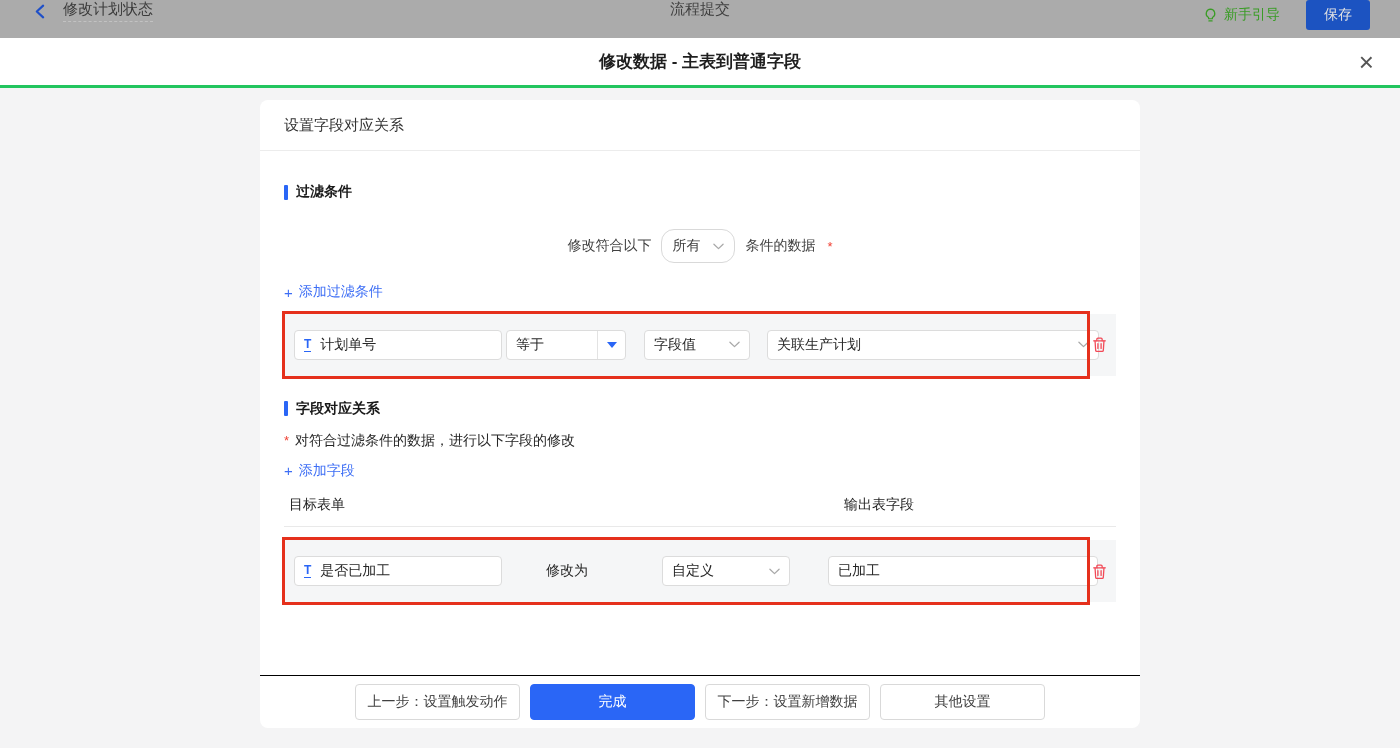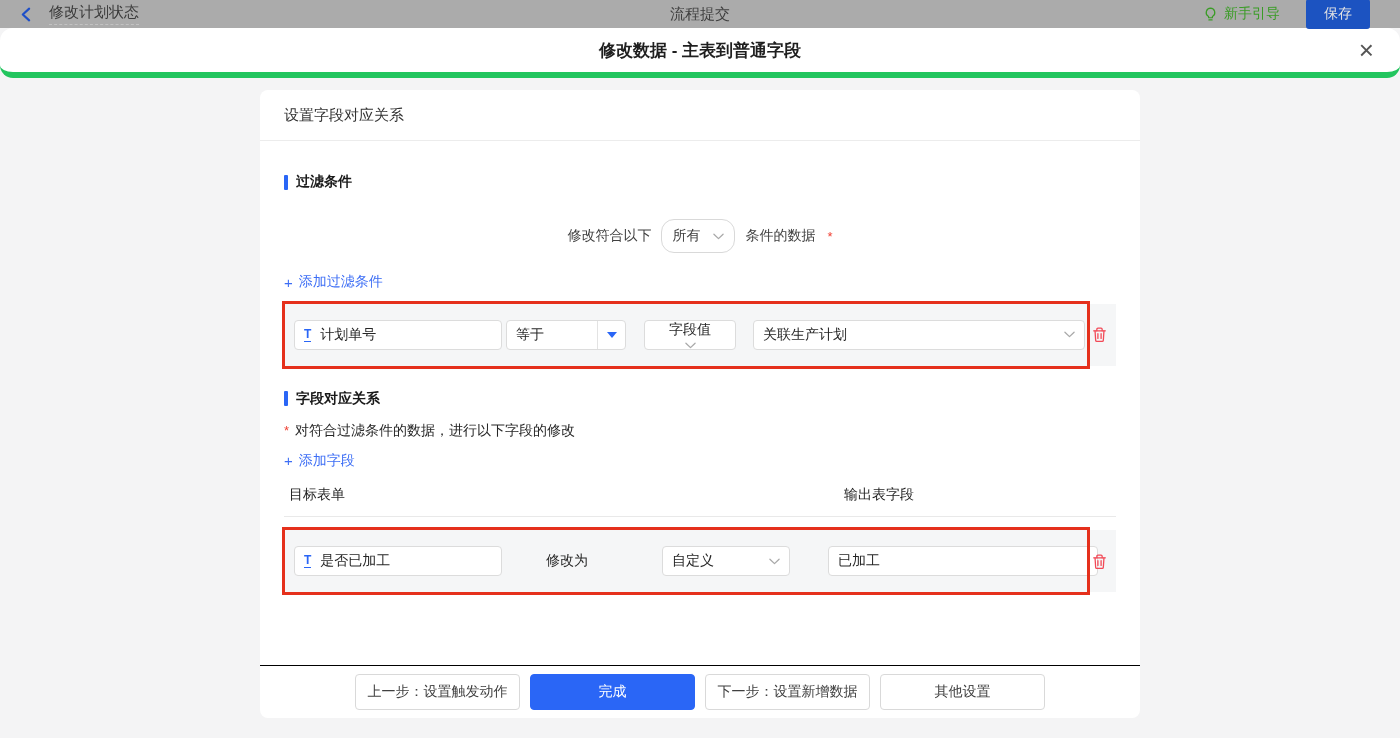--- a/index.html
+++ b/index.html
@@ -1,31 +1,31 @@
 <!DOCTYPE html>
 <html><head>
 <meta charset="utf-8">
 <style>
   * { margin:0; padding:0; box-sizing:border-box; }
   html,body { width:1400px; height:755px; font-family:"Liberation Sans","DejaVu Sans",sans-serif; background:#fff; overflow:hidden; }
   .app { width:1400px; height:755px; position:relative; }
 
   
-  .topbar { height:28px; background:#ababab; display:flex; align-items:center; padding:0 30px 0 18px; position:relative; }
+  .topbar { height:38px; background:#ababab; display:flex; align-items:flex-start; padding:0 30px 0 32px; position:relative; }
   .tb-left { display:flex; align-items:center; gap:14px; }
   .back-icon { display:flex; align-items:center; cursor:pointer; }
   .tb-title { font-size:15px; color:#3b3b3b; padding-bottom:2px; border-bottom:1px dashed #c2c2c2; cursor:pointer; }
   .tb-center { position:absolute; left:0; right:0; text-align:center; font-size:15px; color:#3f3f3f; pointer-events:none;font-family:Liberation Serif, serif; }
   .tb-right { margin-left:auto; display:flex; align-items:center; gap:26px; position:relative; z-index:1; }
   .guide { display:flex; align-items:center; gap:6px; color:#3a9c26; font-size:14px; cursor:pointer; }
   .save-btn { width:64px; height:30px; background:#1c53c1; color:#e3e3e3; border:none; border-radius:3px; font-size:14px; cursor:pointer; font-family:inherit; }
 
   
   .modal { height:710px; display:flex; flex-direction:column; background:#f4f4f5; }
-  .modal-header { height:50px; background:#fff; border-bottom:6px solid #22c55e; display:flex; align-items:center; justify-content:center; position:relative; flex:0 0 auto;border-radius:13px; }
+  .modal-header { height:50px; background:#fff; border-bottom:3px solid #22c55e; display:flex; align-items:center; justify-content:center; position:relative; flex:0 0 auto; }
   .modal-title { font-size:17px; font-weight:bold; color:#1f1f1f; }
   .close { position:absolute; right:26px; top:50%; transform:translateY(-50%); font-size:26px; line-height:1; color:#555; cursor:pointer; }
 
   .modal-body { flex:1; }
   .panel { width:880px; height:628px; margin:12px auto 0; background:#fff; border-radius:8px; display:flex; flex-direction:column; }
   .panel-header { flex:0 0 50px; line-height:50px; padding:0 24px; font-size:15px; color:#333; border-bottom:1px solid #ececec; }
   .panel-content { flex:1; padding:0 24px; overflow:hidden; }
 
   .sec-title { display:flex; align-items:center; gap:8px; font-size:14px; font-weight:bold; color:#1a1a1a;text-align:right; }
   .sec-bar { width:4px; height:15px; background:#2a66f6; border-radius:1px; }
@@ -44,21 +44,21 @@
 
   .f-input { width:208px; height:30px; background:#fff; border:1px solid #dcdcdc; border-radius:4px; display:flex; align-items:center; gap:9px; padding:0 9px; font-size:14px; color:#262626; cursor:pointer; }
   .t-icon { color:#2a66f6; font-weight:bold; font-size:12px; line-height:1; border-bottom:1.5px solid #2a66f6; padding-bottom:1px; }
 
   .op-select { width:120px; height:30px; margin-left:4px; background:#fff; border:1px solid #dcdcdc; border-radius:4px; display:flex; align-items:stretch; cursor:pointer; }
   .op-text { flex:1; font-size:14px; color:#262626; display:flex; align-items:center; padding:0 9px; }
   .op-caret { width:28px; border-left:1px solid #e3e3e3; display:flex; align-items:center; justify-content:center; }
   .caret-down { width:0; height:0; border-left:5px solid transparent; border-right:5px solid transparent; border-top:6px solid #2a66f6; }
 
   .dd { height:30px; background:#fff; border:1px solid #dcdcdc; border-radius:4px; display:flex; align-items:center; justify-content:space-between; padding:0 9px; font-size:14px; color:#262626; cursor:pointer; }
-  .dd-vtype { width:92px; margin-left:18px;flex-direction:column; }
+  .dd-vtype { width:106px; margin-left:18px; }
   .dd-value { width:332px; margin-left:17px;text-align:right; }
   .dd-vtype2 { width:128px; margin-left:56px; }
 
   .desc-line { margin-top:14px; font-size:14px; color:#262626; display:flex; align-items:center; gap:6px; }
   .desc-line .star { margin:0; }
 
   .cols-row { margin-top:16px; position:relative; padding:0 0 12px 5px; border-bottom:1px solid #e9e9e9; font-size:14px; font-weight:500; color:#1f1f1f; }
   .col-output { position:absolute; left:560px; top:0; }
 
   .action-label { margin-left:44px; width:60px; font-size:14px; color:#262626; }

